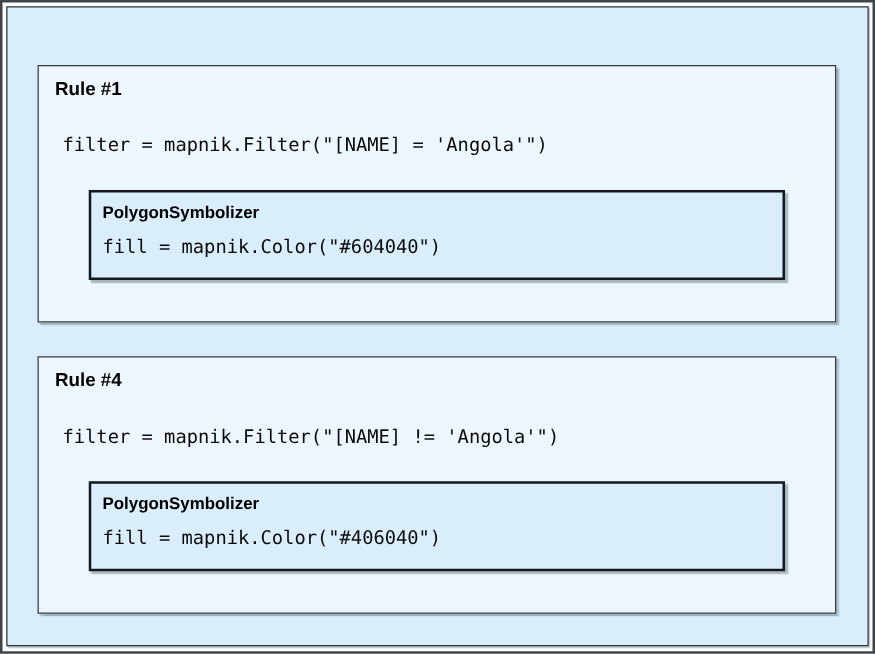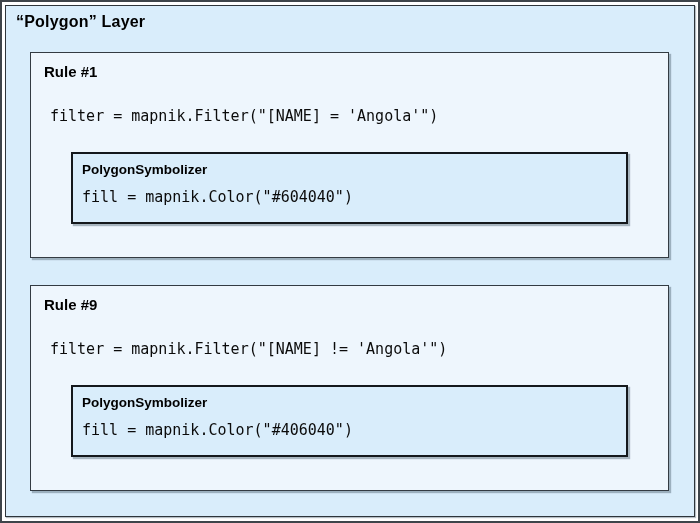--- a/index.html
+++ b/index.html
@@ -87,32 +87,31 @@
   .sym-code {
     position: absolute;
     left: 9px;
     top: 34px;
   }
 </style>
 </head>
 <body>
 
 <div class="layer-box">
-  <div class="layer-title">“Polygon” Layer</div>
 
   <div class="rule-box rule-1">
     <div class="rule-title">Rule #1</div>
     <div class="code filter-code">filter = mapnik.Filter("[NAME] = 'Angola'")</div>
     <div class="sym-box">
       <div class="sym-title">PolygonSymbolizer</div>
       <div class="code sym-code">fill = mapnik.Color("#604040")</div>
     </div>
   </div>
 
   <div class="rule-box rule-2">
-    <div class="rule-title">Rule #9</div>
+    <div class="rule-title">Rule #4</div>
     <div class="code filter-code">filter = mapnik.Filter("[NAME] != 'Angola'")</div>
     <div class="sym-box">
       <div class="sym-title">PolygonSymbolizer</div>
       <div class="code sym-code">fill = mapnik.Color("#406040")</div>
     </div>
   </div>
 </div>
 
 </body></html>

